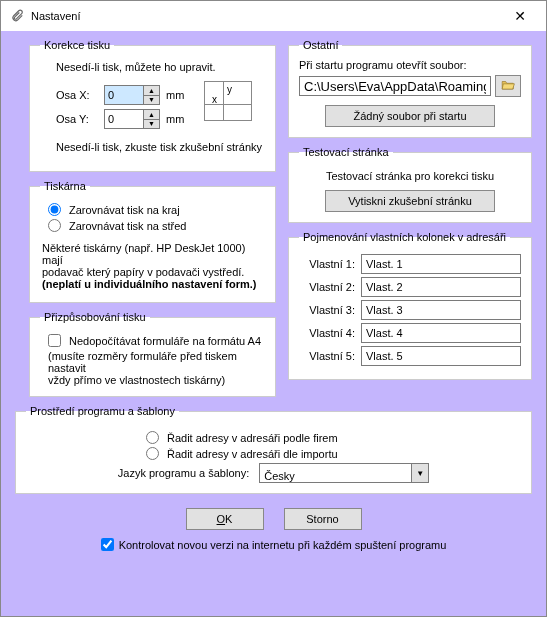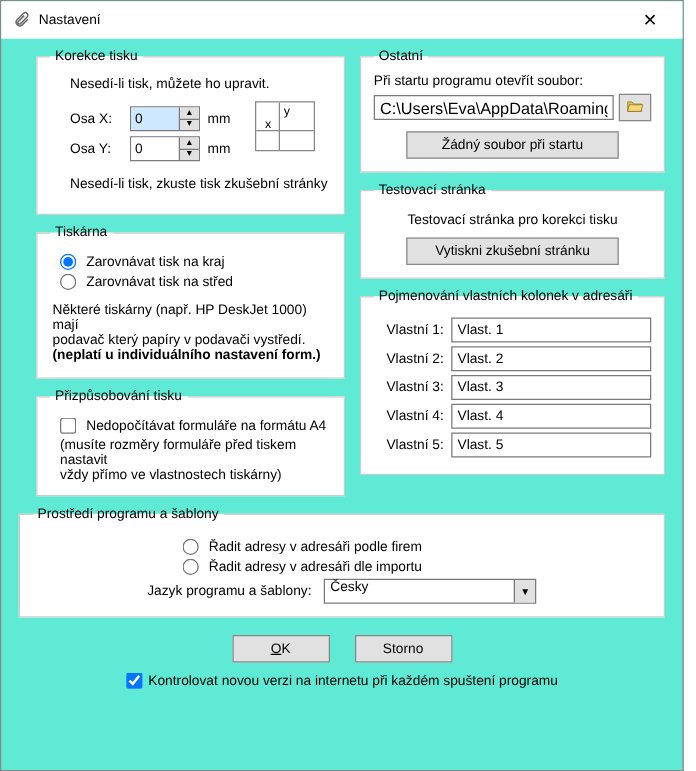--- a/index.html
+++ b/index.html
@@ -7,21 +7,21 @@
   margin: 0;
   font-family: Tahoma, "Segoe UI", sans-serif;
   font-size: 11px;
   background: #fff;
   color: #000;
 }
 .window {
   width: 547px;
   height: 617px;
   border: 1px solid #888;
-  background: #5eead4;
+  background: #c4b5fd;
   display: flex;
   flex-direction: column;
 }
 .titlebar {
   height: 30px;
   display: flex;
   align-items: center;
   padding: 0 6px 0 8px;
   background: #fff;
 }
@@ -158,21 +158,21 @@
 .centered-btn-row {
   display:flex; justify-content:center; margin-top: 4px;
 }
 .stack > * { margin-bottom: 8px; }
 .stack > *:last-child { margin-bottom: 0; }
 .lang-row {
   display:flex; align-items:center; justify-content:center;
   gap: 10px; 
 }
 .combo {
-  display:inline-flex; align-items:flex-start;
+  display:inline-flex; align-items:flex-end;
   border: 1px solid #7a7a7a; background:#fff;
   height: 20px; width: 170px;
   position: relative;
 }
 .combo .val { flex:1; padding: 0 4px; }
 .combo .drop {
   width: 17px; height: 100%;
   border-left: 1px solid #7a7a7a;
   background: #e1e1e1;
   display:flex; align-items:center; justify-content:center;

